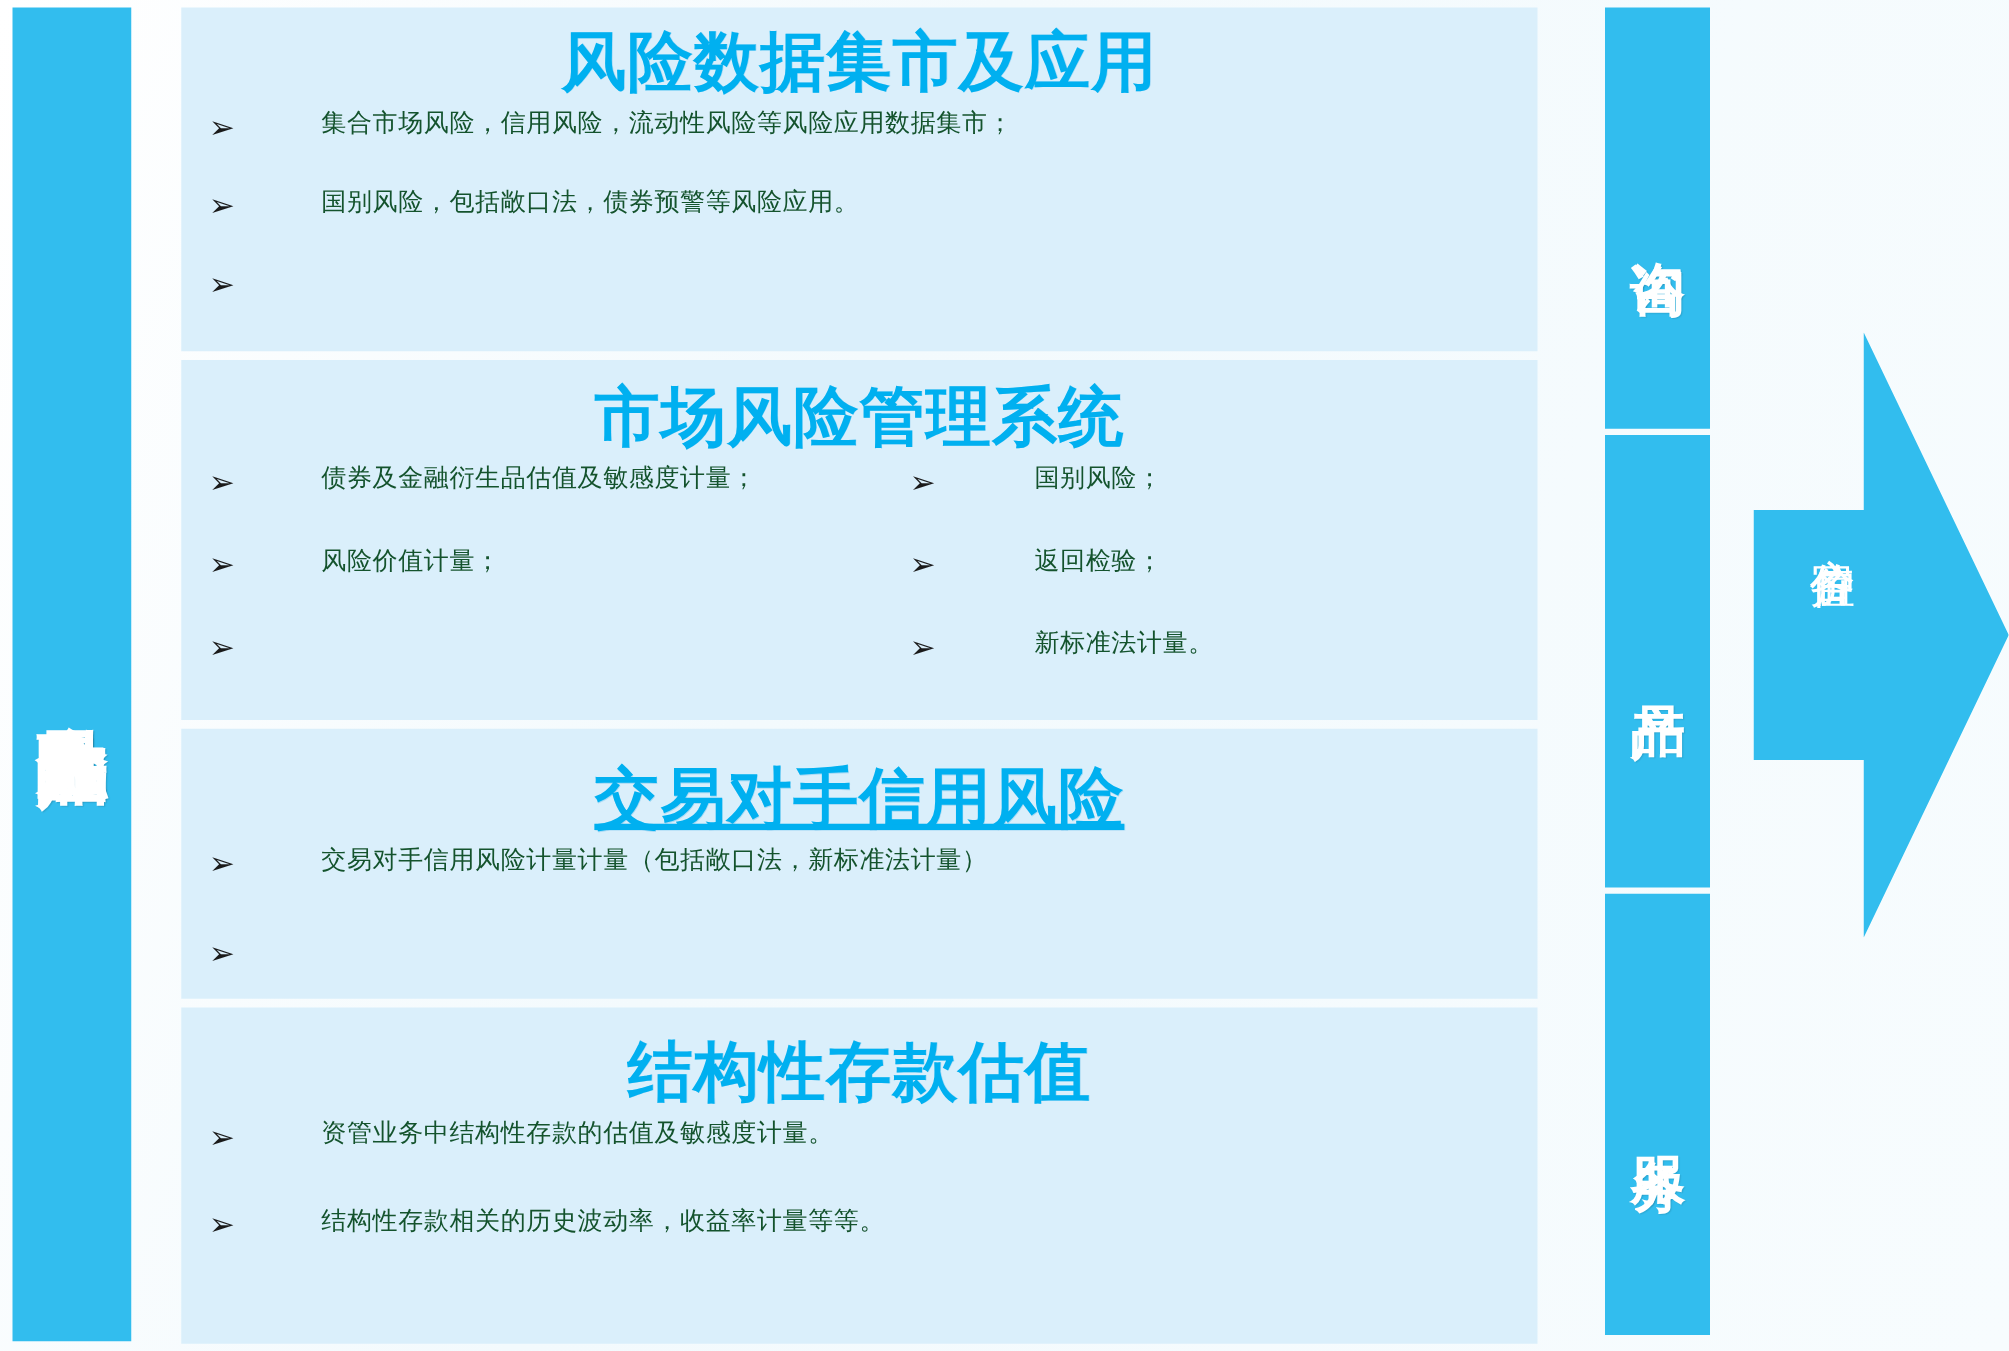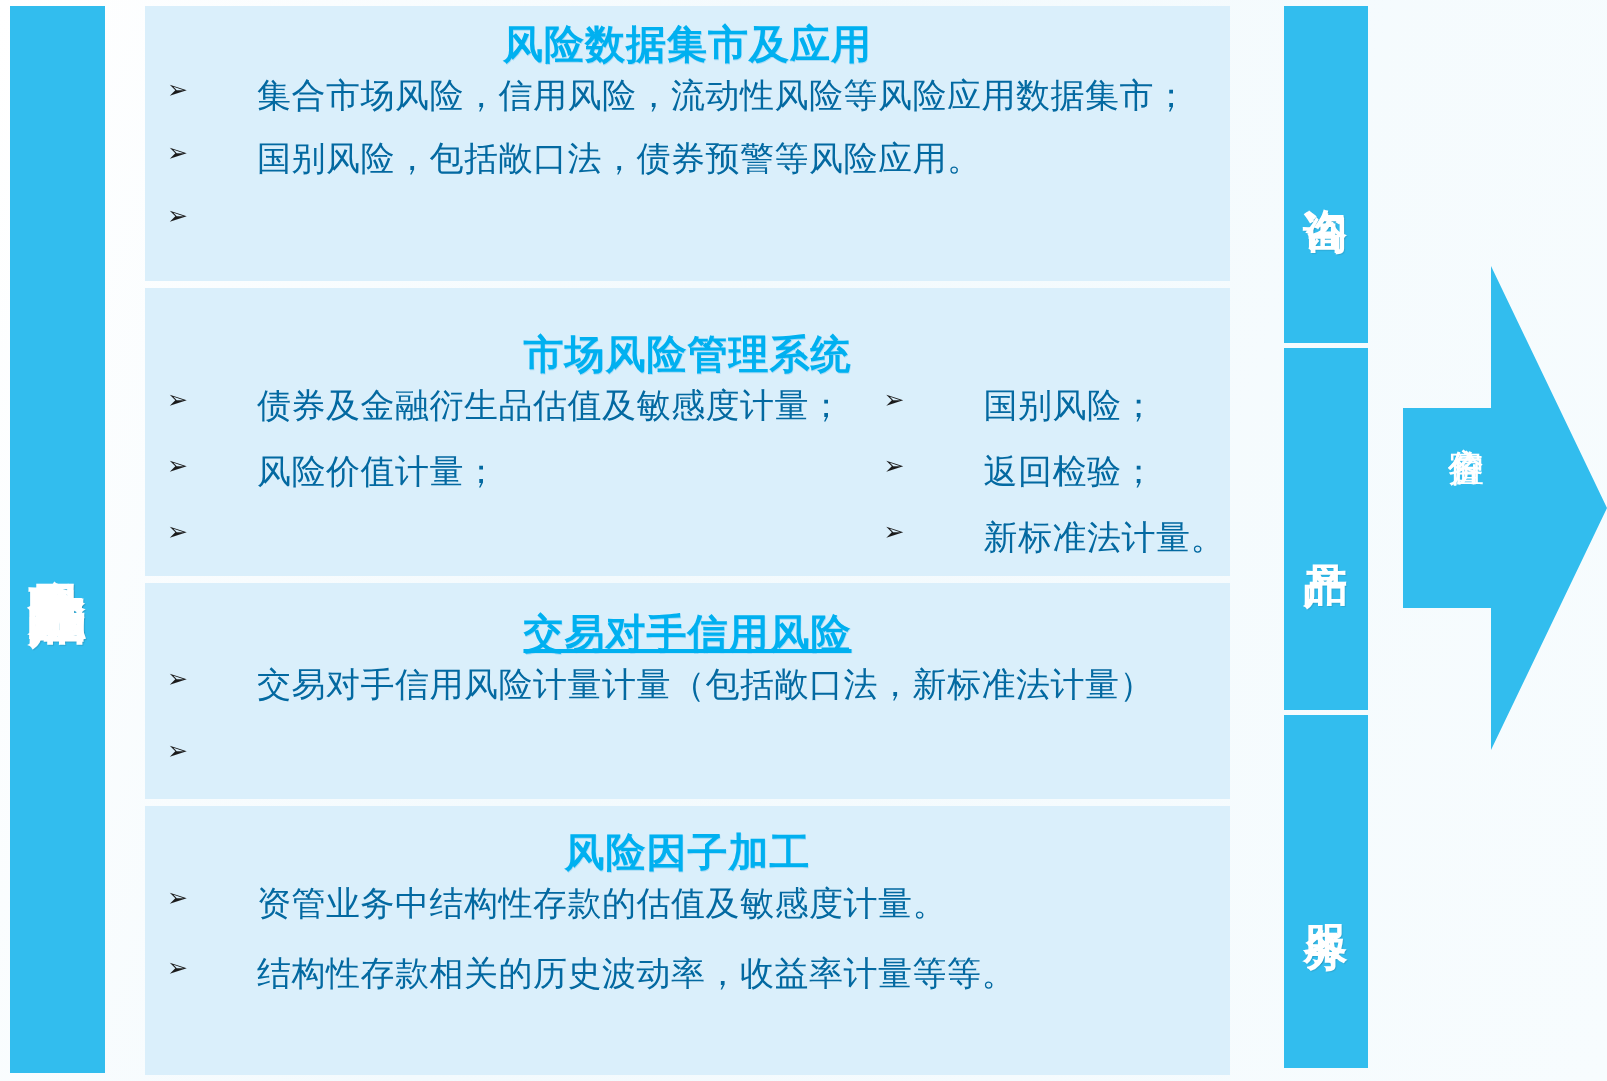--- a/index.html
+++ b/index.html
@@ -71,29 +71,29 @@
 
   .sec-1 { height: 277px; }
   .sec-2 { height: 290px; }
   .sec-3 { height: 217px; }
   .sec-4 { height: 271px; }
 
   .sec-title {
     text-align: center;
     color: #00b0f0;
     font-weight: bold;
-    font-size: 40px;
+    font-size: 52px;
     line-height: 1;
     letter-spacing: 1px;
     padding-top: 16px;
     padding-bottom: 4px;
     text-shadow: 0.5px 0.5px 0 rgba(120,200,240,0.5);
   }
   .sec-1 .sec-title { padding-top: 18px; }
-  .sec-2 .sec-title { padding-top: 20px; margin-top: 26px; }
+  .sec-2 .sec-title { padding-top: 20px; }
   .sec-3 .sec-title { padding-top: 30px; text-decoration: underline; }
   .sec-4 .sec-title { padding-top: 26px; }
 
   .bullets {
     padding: 8px 0 0 0;
   }
   .bullet-row {
     display: flex;
     align-items: flex-start;
     padding: 0 0 0 22px;
@@ -109,22 +109,22 @@
     width: 24px;
     color: #1a1a1a;
     font-size: 25px;
     line-height: 1.15;
     font-family: "DejaVu Sans", sans-serif;
     text-align: left;
     user-select: none;
   }
   .bullet-text {
     flex: 1 1 auto;
-    color: #0369a1;
-    font-size: 34px;
+    color: #14532d;
+    font-size: 20px;
     line-height: 1.12;
     padding-left: 66px;
     letter-spacing: 0.5px;
     white-space: nowrap;
   }
 
   
   .two-col {
     display: flex;
     width: 100%;
@@ -262,21 +262,21 @@
           <span class="bullet-marker">➢</span>
           <span class="bullet-text">交易对手信用风险计量计量（包括敞口法，新标准法计量）</span>
         </div>
         <div class="bullet-row">
           <span class="bullet-marker">➢</span>
         </div>
       </div>
     </div>
 
     <div class="section sec-4">
-      <div class="sec-title">风险因子加工</div>
+      <div class="sec-title">结构性存款估值</div>
       <div class="bullets">
         <div class="bullet-row">
           <span class="bullet-marker">➢</span>
           <span class="bullet-text">资管业务中结构性存款的估值及敏感度计量。</span>
         </div>
         <div class="bullet-row">
           <span class="bullet-marker">➢</span>
           <span class="bullet-text">结构性存款相关的历史波动率，收益率计量等等。</span>
         </div>
       </div>

